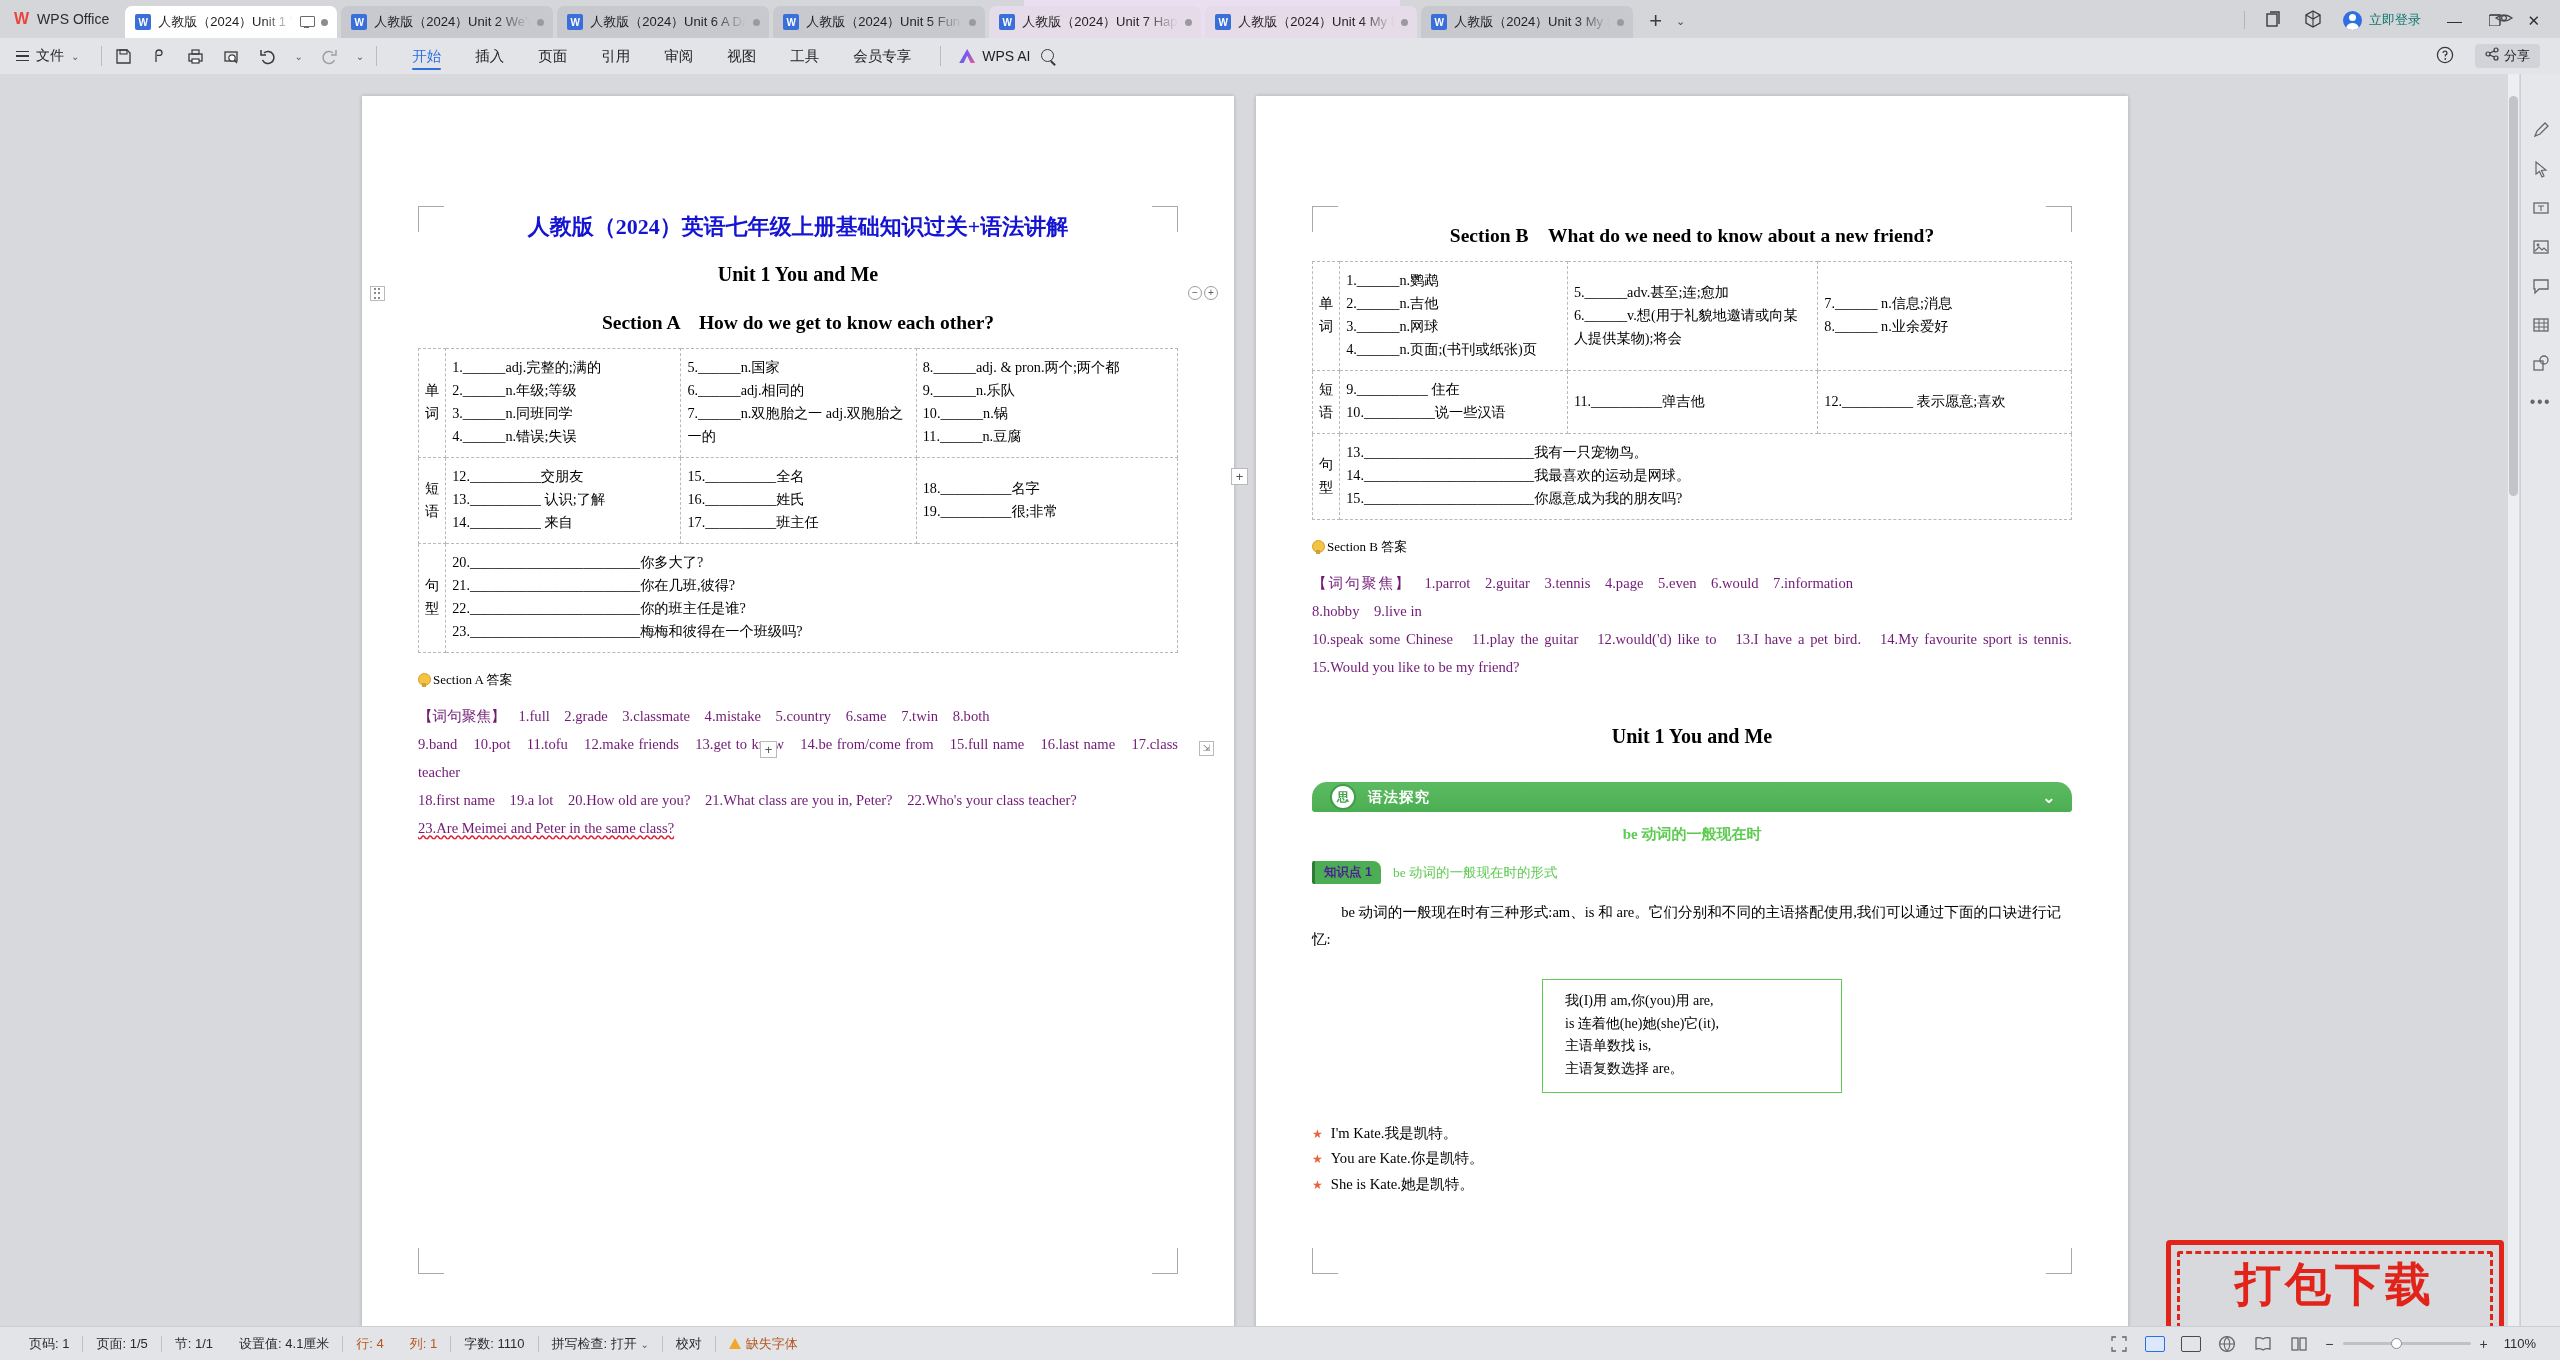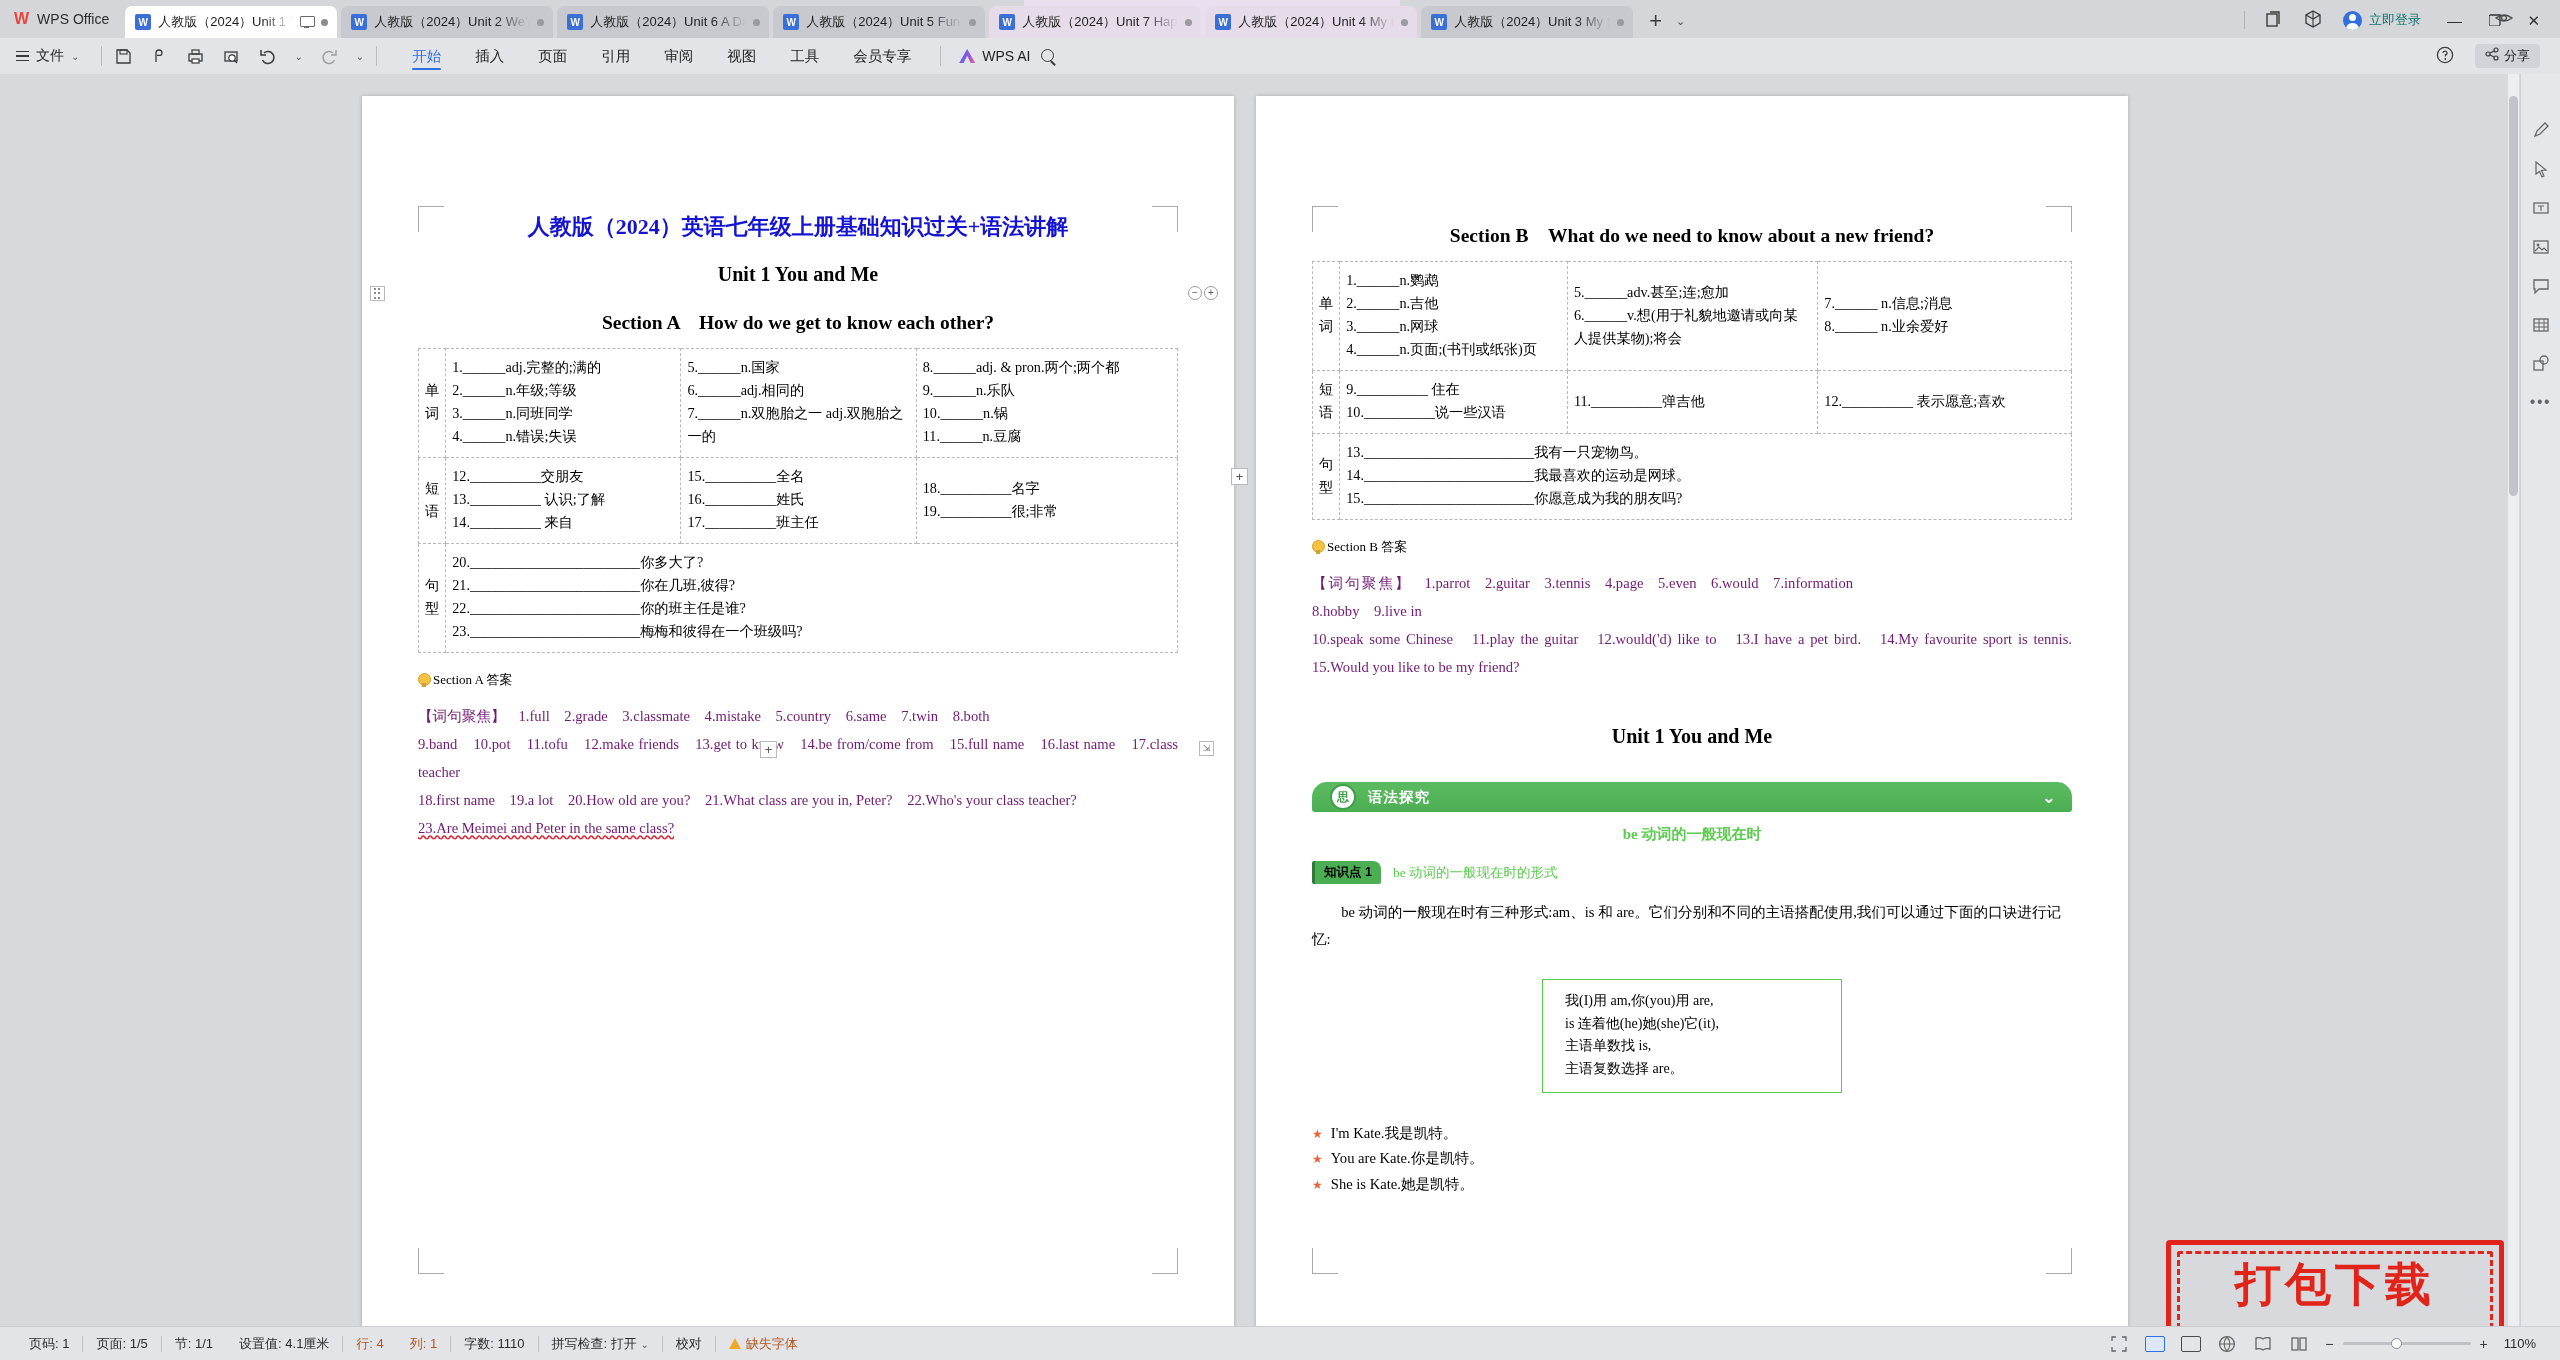--- a/index.html
+++ b/index.html
@@ -218,21 +218,21 @@
   }
   .gb-title { color: #fff; font-size: 14.5px; font-weight: bold; letter-spacing: 1px; }
   .gb-chev { margin-left: auto; margin-right: 16px; color: #fff; font-size: 17px; font-weight: bold; }
   .gtopic {
     text-align: center; color: #5ccb4f; font-size: 15px; font-weight: bold;
     margin-top: 13px;
     font-family: "Liberation Serif", "DejaVu Serif", serif;
   }
   .kp-row { display: flex; align-items: center; gap: 12px; margin-top: 17px; }
   .kp-badge {
-    background: #4cae53; color: #000000; font-size: 12.5px; font-weight: bold;
+    background: #4cae53; color: #4c1d95; font-size: 12.5px; font-weight: bold;
     padding: 3px 9px; border-radius: 2px 8px 2px 2px; border-left: 3px solid #2f7a36;
   }
   .kp-text { color: #5ccb4f; font-size: 13.5px; font-family: "Liberation Serif", serif; }
   .para {
     margin-top: 15px; font-size: 14.6px; line-height: 1.85; color: #000;
     font-family: "Liberation Serif", "DejaVu Serif", serif; text-indent: 2em;
   }
   .rhyme-box {
     margin: 26px auto 0 auto; width: 300px; border: 1.5px solid #5ccb4f;
     padding: 10px 14px 11px 22px; font-size: 14px; line-height: 1.62;

